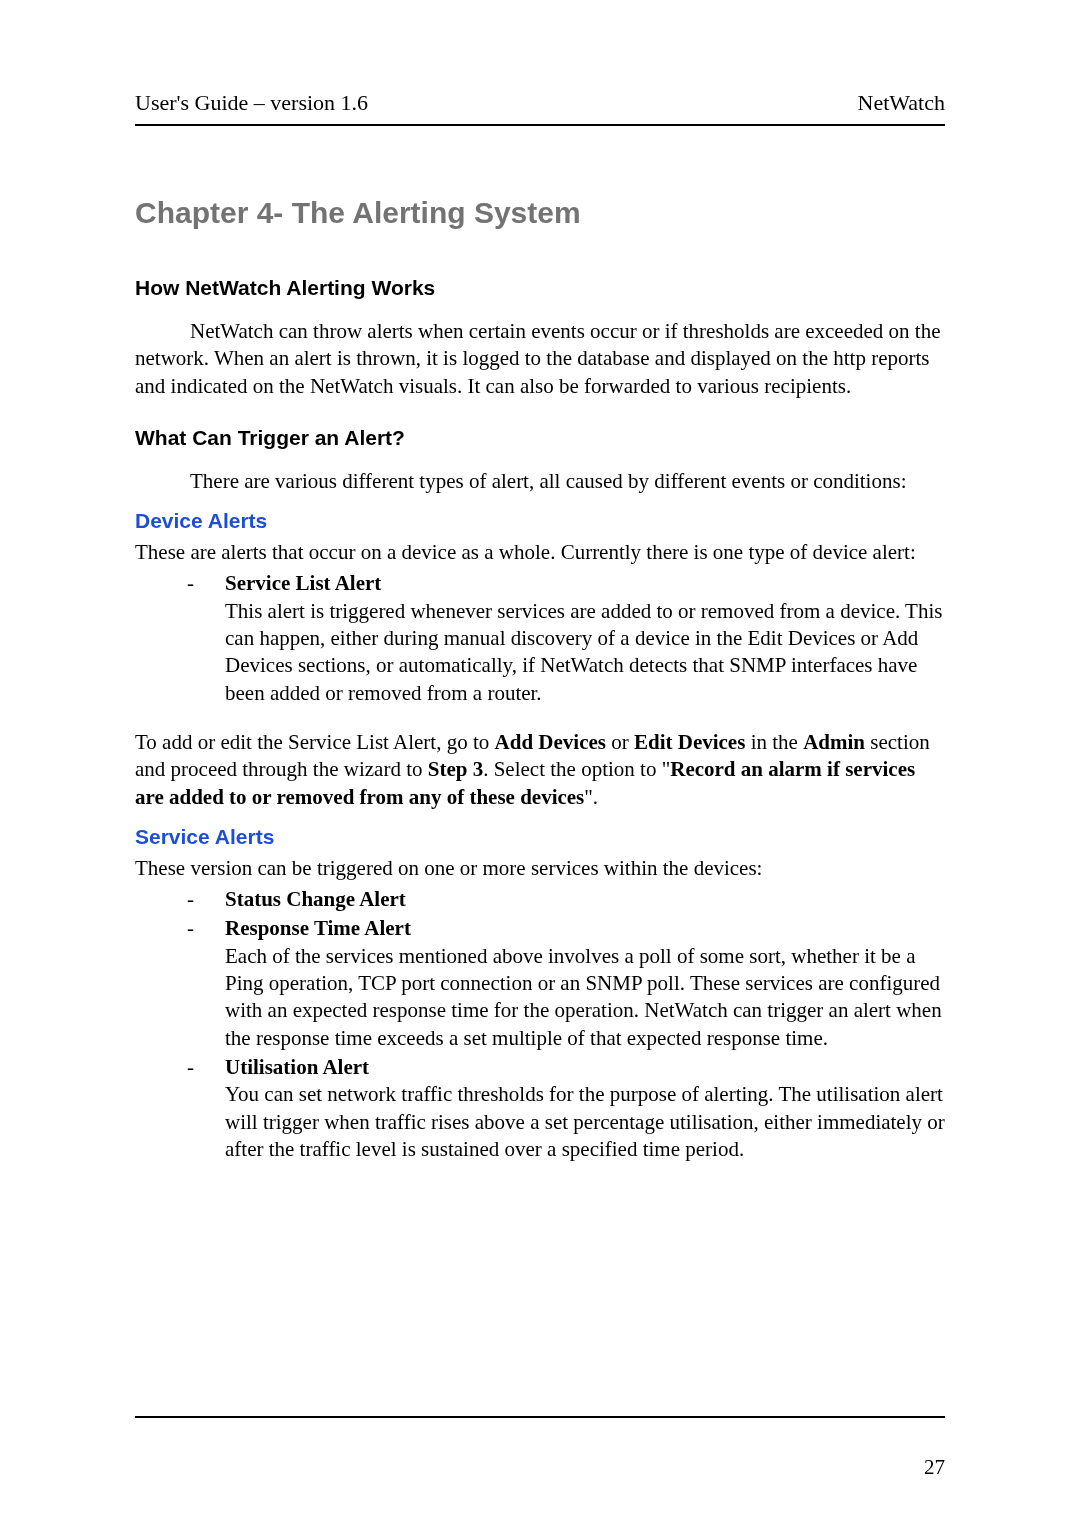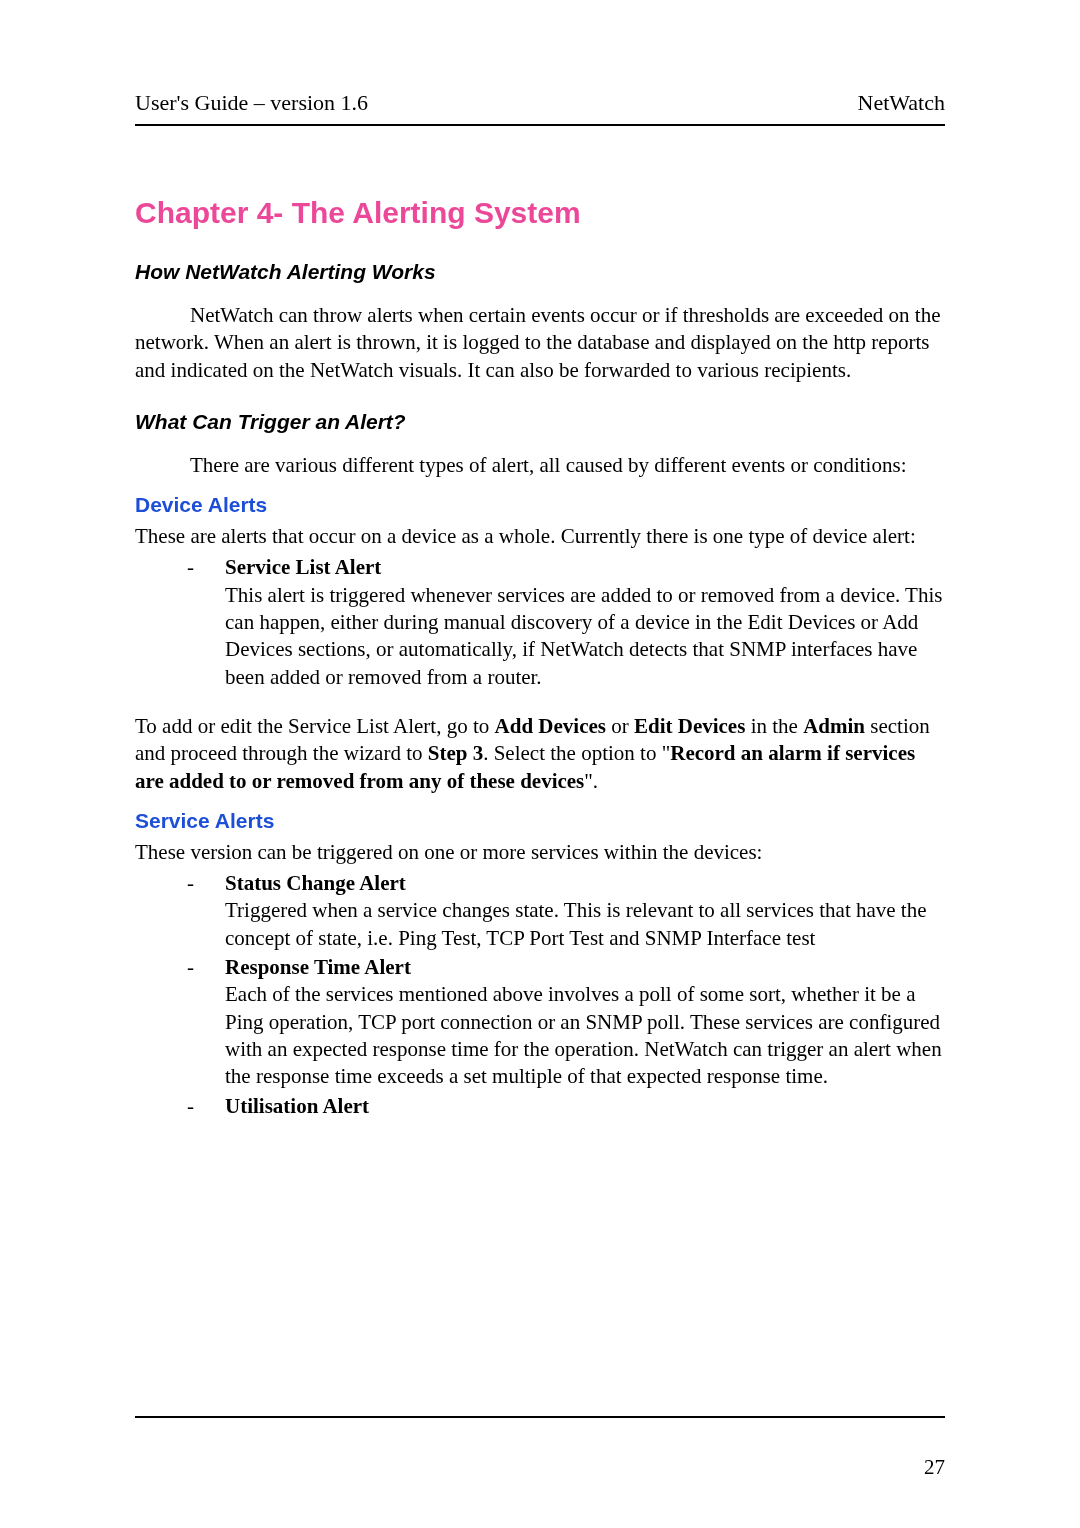--- a/index.html
+++ b/index.html
@@ -21,30 +21,29 @@
       display: flex;
       justify-content: space-between;
       font-size: 22px;
       padding-bottom: 8px;
       border-bottom: 2px solid #000;
       margin-bottom: 70px;
     }
     .chapter-title {
       font-family: Arial, Helvetica, sans-serif;
       font-weight: bold;
-      color: #ec4899;
+      color: #737373;
       font-size: 30px;
-      margin-bottom: 30px;
+      margin-bottom: 46px;
     }
     .section-title {
       font-family: Arial, Helvetica, sans-serif;
       font-weight: bold;
       font-size: 21px;
       margin-bottom: 18px;
-      font-style: italic;
     }
     .body-text {
       font-size: 21px;
       line-height: 1.3;
       margin-bottom: 26px;
     }
     .body-text-noindent {
       font-size: 21px;
       line-height: 1.3;
       margin-bottom: 4px;
@@ -125,27 +124,27 @@
   <span>To add or edit the Service List Alert, go to </span><span class="bold">Add Devices</span><span> or </span><span class="bold">Edit Devices</span><span> in the </span><span class="bold">Admin</span><span> section and proceed through the wizard to </span><span class="bold">Step 3</span><span>. Select the option to "</span><span class="bold">Record an alarm if services are added to or removed from any of these devices</span><span>".</span>
 </p>
 
 <h3 class="subsection-title">Service Alerts</h3>
 <p class="body-text-noindent">These version can be triggered on one or more services within the devices:</p>
 
 <div class="bullet-block" style="margin-bottom:0;">
   <div class="bullet-item">
     <span class="bullet-dash">-</span>
     <span class="bold">Status Change Alert</span>
-    <div class="bullet-desc">Triggered when a service changes state. This is relevant to all services that have the concept of state, i.e. Ping Test, TCP Port Test and SNMP Interface test</div>
   </div>
   <div class="bullet-item">
     <span class="bullet-dash">-</span>
     <span class="bold">Response Time Alert</span>
     <div class="bullet-desc">Each of the services mentioned above involves a poll of some sort, whether it be a Ping operation, TCP port connection or an SNMP poll. These services are configured with an expected response time for the operation. NetWatch can trigger an alert when the response time exceeds a set multiple of that expected response time.</div>
   </div>
   <div class="bullet-item">
     <span class="bullet-dash">-</span>
     <span class="bold">Utilisation Alert</span>
+    <div class="bullet-desc">You can set network traffic thresholds for the purpose of alerting. The utilisation alert will trigger when traffic rises above a set percentage utilisation, either immediately or after the traffic level is sustained over a specified time period.</div>
   </div>
 </div>
 
 <div class="footer-line"></div>
 <div class="page-number">27</div>
 
 </body></html>

